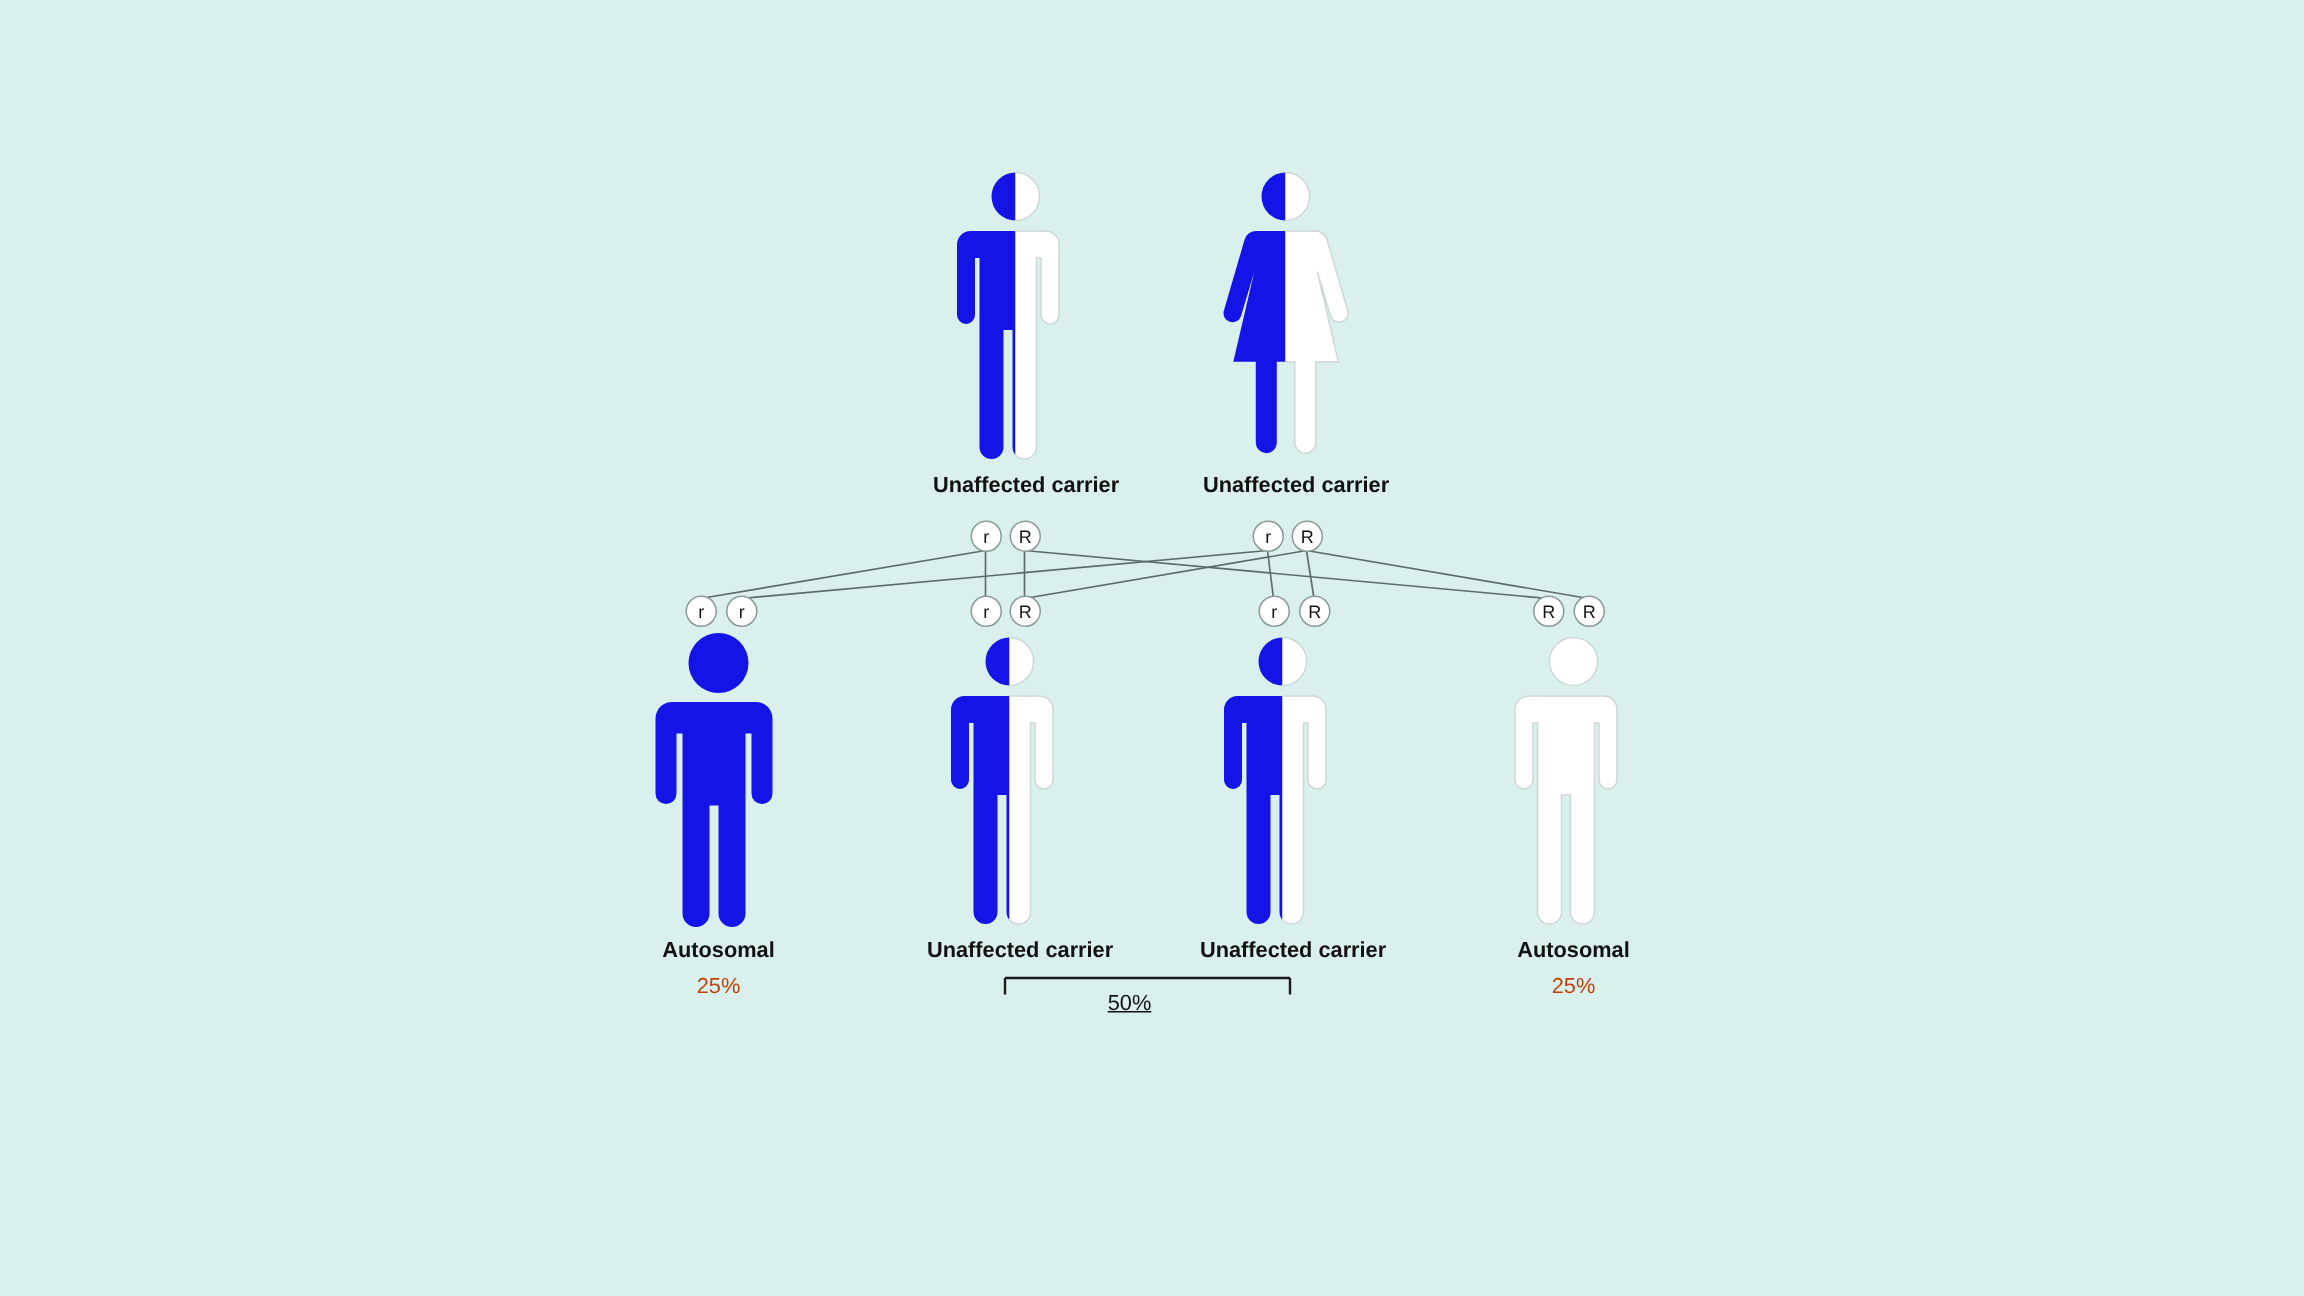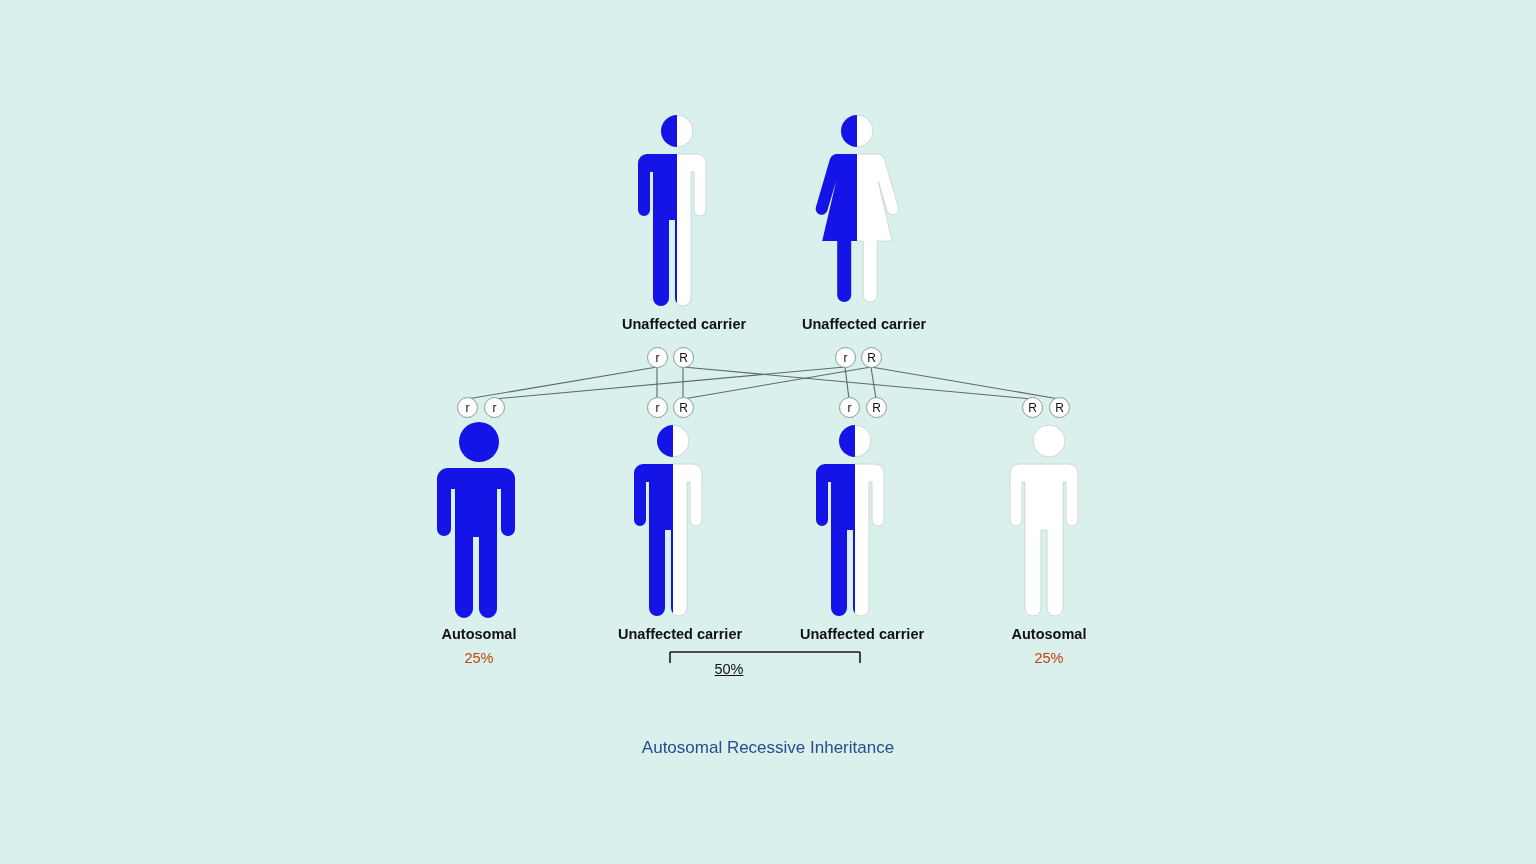--- a/index.html
+++ b/index.html
@@ -227,17 +227,16 @@
 
   <div class="figure" style="left:994px; top:422px;">
     <svg class="fig-svg" width="90" height="200" viewBox="0 0 90 200" xmlns="http://www.w3.org/2000/svg">
       <circle cx="45" cy="19" r="16" fill="#ffffff" stroke="#cfd8d6" stroke-width="1"></circle>
       <path d="M25 42 h40 a9 9 0 0 1 9 9 v47 a6 6 0 0 1 -12 0 v-38 h-3 v126 a8 8 0 0 1 -16 0 v-78 h-6 v78 a8 8 0 0 1 -16 0 v-126 h-3 v38 a6 6 0 0 1 -12 0 v-47 a9 9 0 0 1 9 -9 z" fill="#ffffff" stroke="#cfd8d6" stroke-width="1"></path>
     </svg>
     <div class="fig-label">Autosomal</div>
     <div class="fig-pct">25%</div>
   </div>
 
-  <div class="bracket-label" style="left:664px; top:661px; width:130px;text-decoration:underline;">50%</div>
-
-  <div id="title">Autosomal Recessive Inheritance</div>
+  <div class="bracket-label" style="left:688px; top:661px; width:130px;text-decoration:underline;">50%</div>
+
 
 </div>
 
 </body></html>

